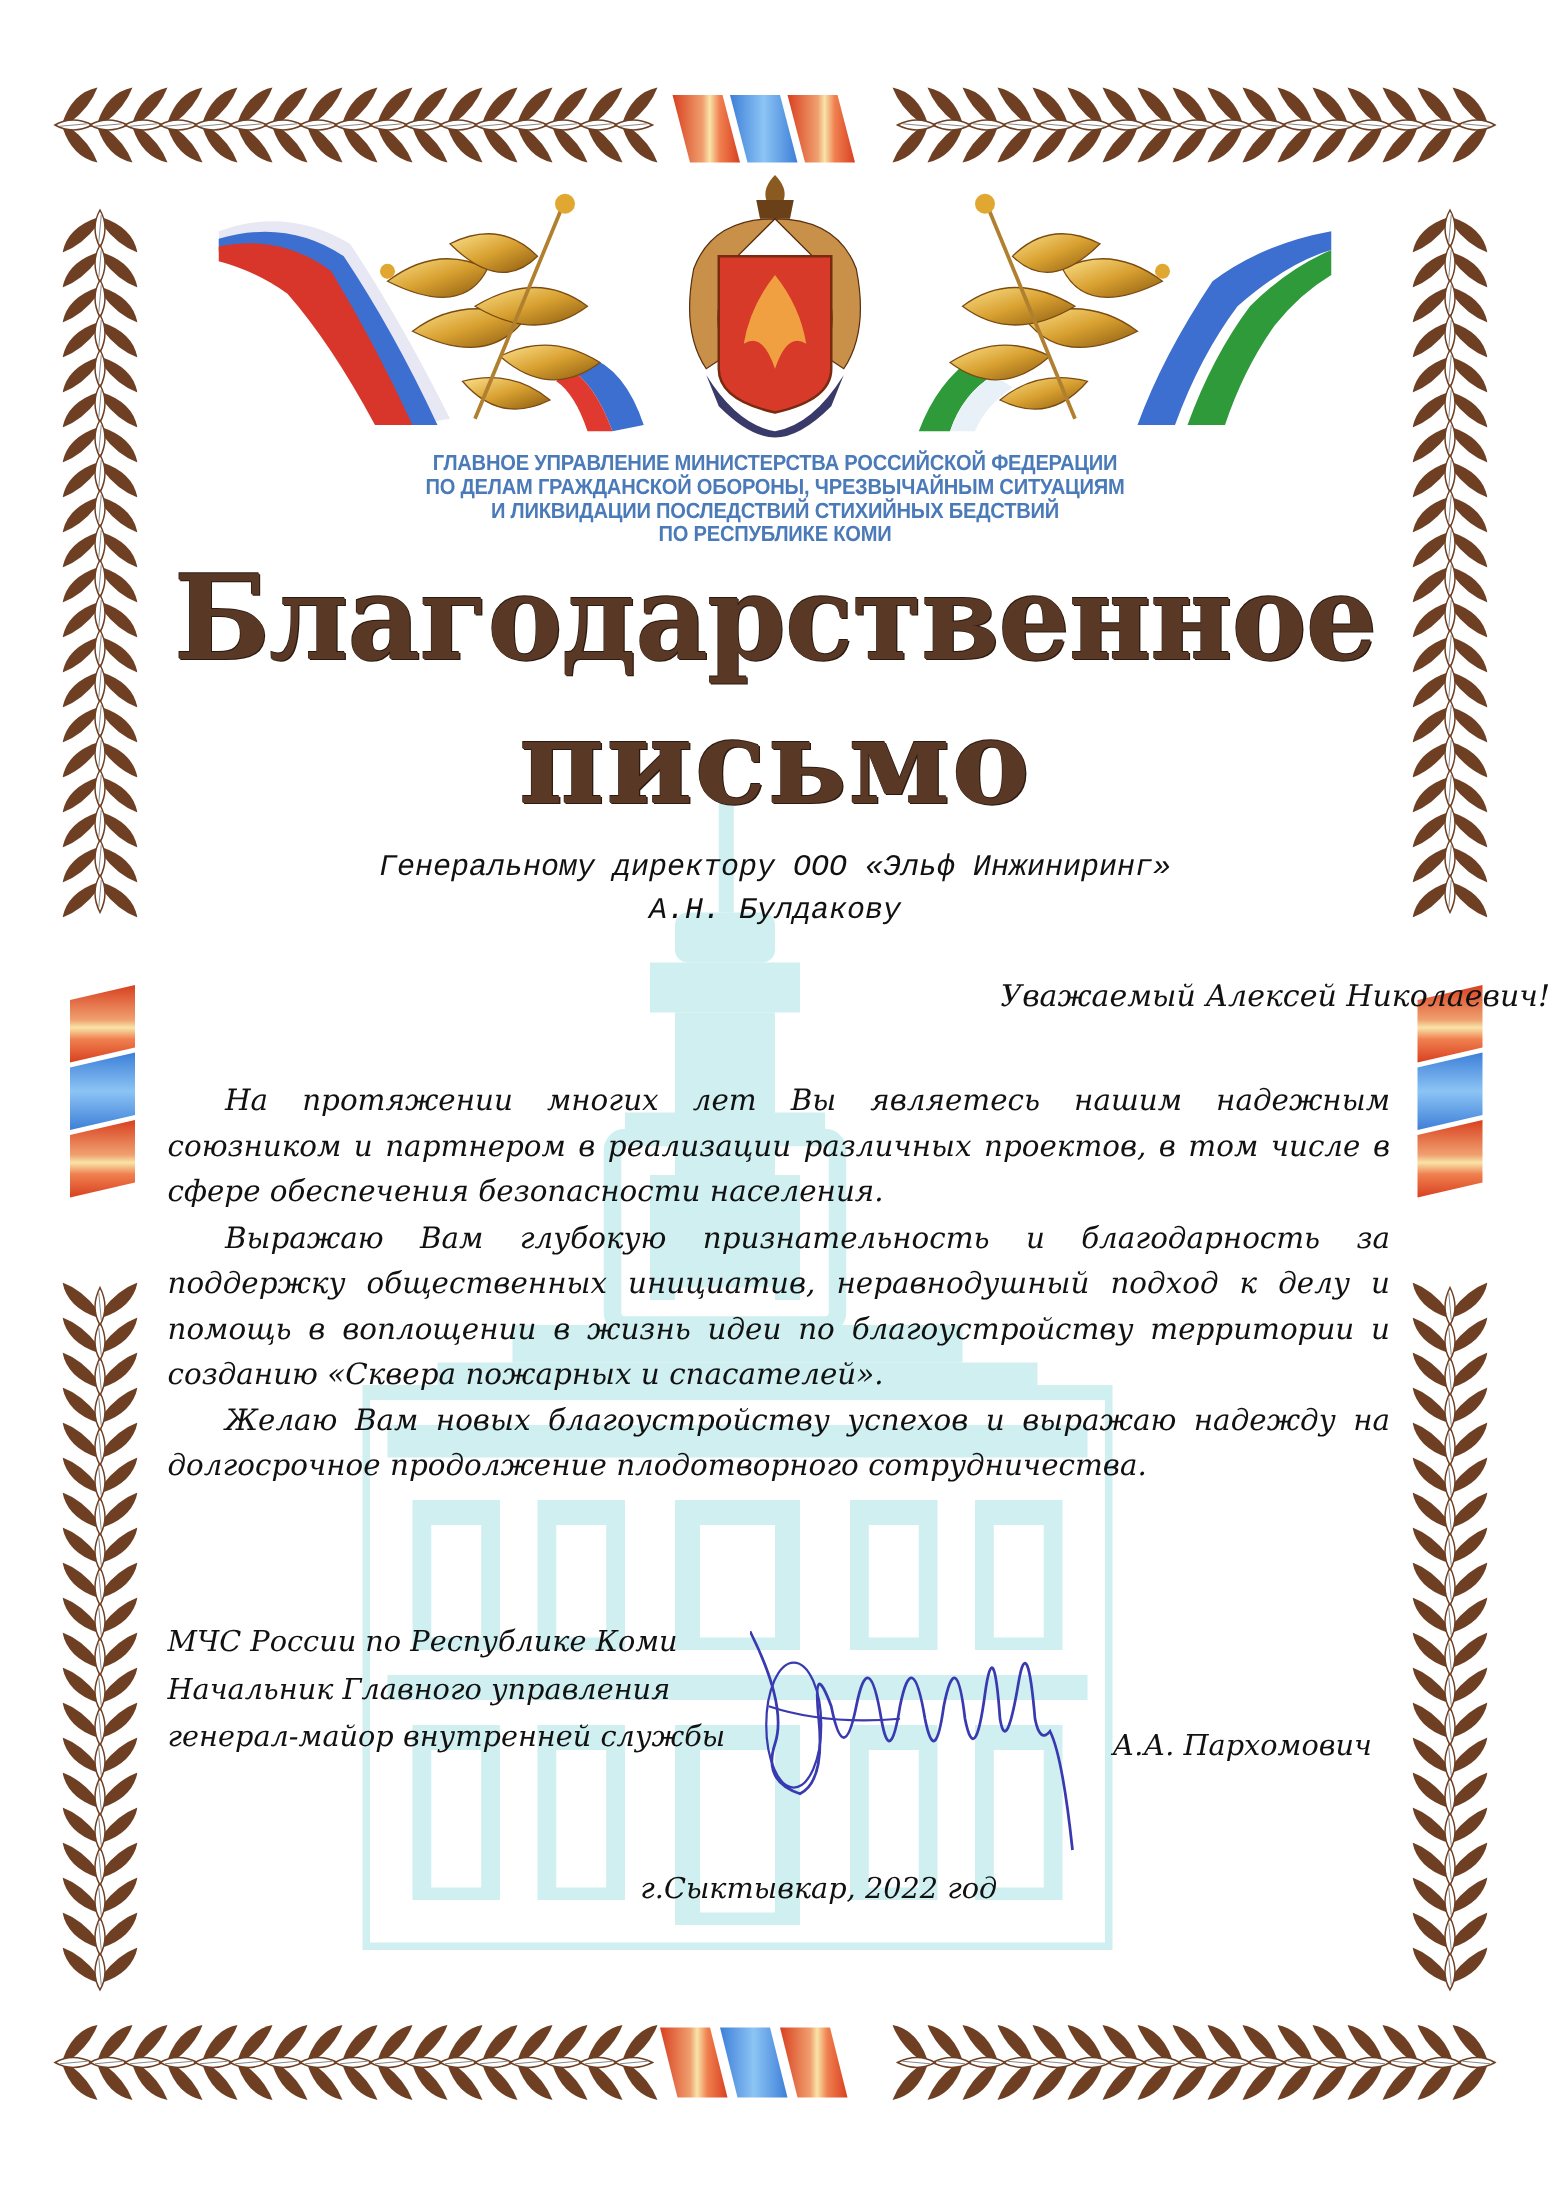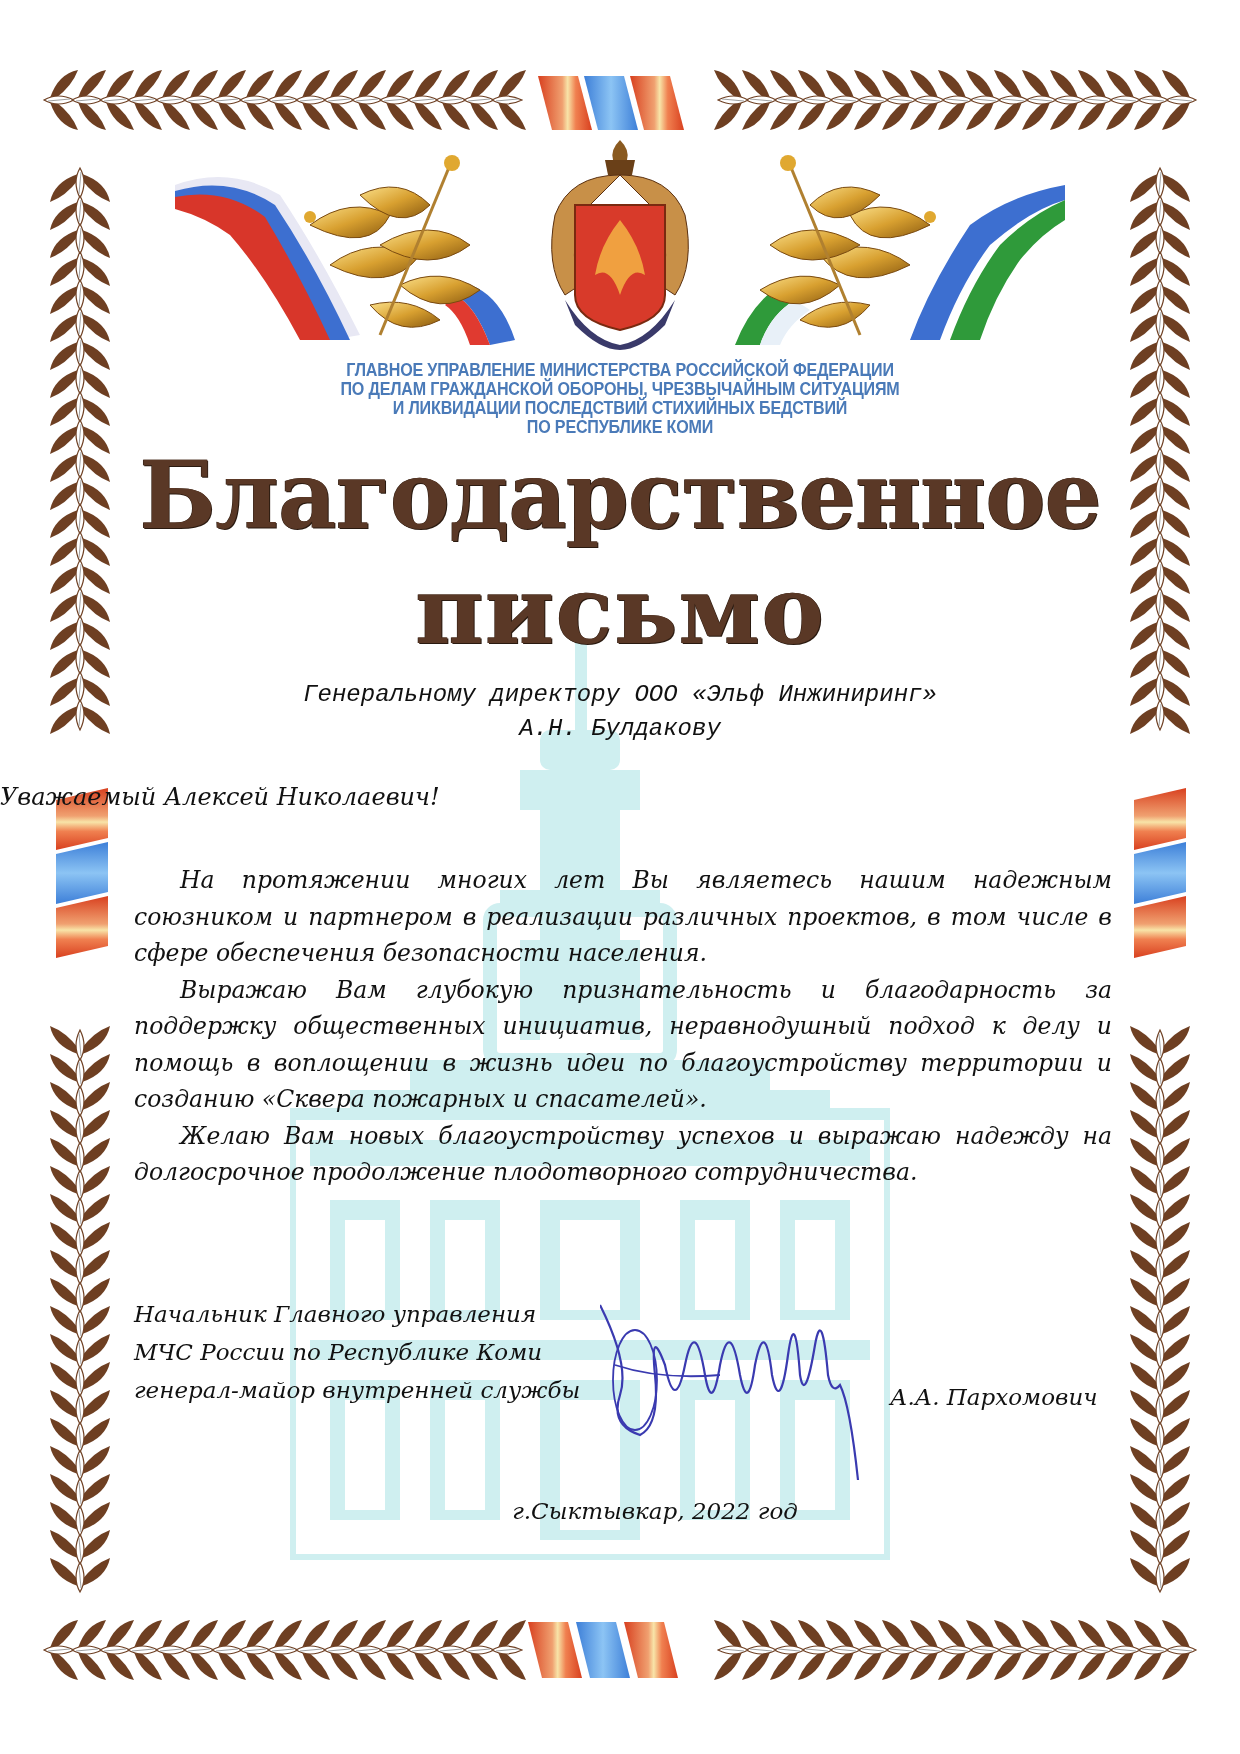--- a/index.html
+++ b/index.html
@@ -10,21 +10,21 @@
   .wheat-v { position:absolute; width:60px; }
   
   .watermark { position:absolute; left:290px; top:640px; width:600px; height:920px; opacity:0.55; }
   
   .org { position:absolute; left:0; width:1240px; top:361px; text-align:center; color:#4a7ab8; font-family:"Liberation Sans", sans-serif; font-weight:bold; font-size:17.5px; line-height:19px; letter-spacing:-0.2px; transform:scaleX(0.92); transform-origin:center; }
   .title { position:absolute; left:0; width:1240px; text-align:center; color:#5a3826; font-family:"DejaVu Serif", serif; font-weight:bold; text-shadow: 1px 1px 0 #2a1a10, -0.5px -0.5px 0 #2a1a10; }
   .title1 { top:440px; font-size:94px; letter-spacing:-1px; transform:scaleX(0.96); }
   .title2 { top:555px; font-size:94px; letter-spacing:1px; }
   .script { font-family:"DejaVu Serif", serif; font-style:italic; color:#111; }
   .addressee { position:absolute; left:0; width:1240px; text-align:center; font-size:24px; line-height:34px; top:678px;font-family:Liberation Mono, monospace; }
-  .greeting { position:absolute; left:0; width:1240px; text-align:left; font-size:24px; top:783px; }
+  .greeting { position:absolute; left:0; width:1240px; text-align:right; font-size:24px; top:783px; }
   .body-text { position:absolute; left:134px; width:978px; top:862px; font-size:23.5px; line-height:36.5px; text-align:justify; }
   .body-text p { margin:0; text-indent:46px; text-align:justify; }
   .sig-left { position:absolute; left:134px; top:1295px; font-size:23px; line-height:38px; }
   .sig-name { position:absolute; left:890px; top:1368px; font-size:23px;margin-top:16px; }
   .place { position:absolute; left:0; width:1240px; top:1498px; text-align:center; font-size:23px; padding-left:70px; box-sizing:border-box; }
 </style>
 </head>
 <body>
 
 <svg width="0" height="0" style="position:absolute">
@@ -381,22 +381,22 @@
 
 <div class="greeting script">Уважаемый Алексей Николаевич!</div>
 
 <div class="body-text script">
   <p>На протяжении многих лет Вы являетесь нашим надежным союзником и партнером в реализации различных проектов, в том числе в сфере обеспечения безопасности населения.</p>
   <p>Выражаю Вам глубокую признательность и благодарность за поддержку общественных инициатив, неравнодушный подход к делу и помощь в воплощении в жизнь идеи по благоустройству территории и созданию «Сквера пожарных и спасателей».</p>
   <p>Желаю Вам новых благоустройству успехов и выражаю надежду на долгосрочное продолжение плодотворного сотрудничества.</p>
 </div>
 
 <div class="sig-left script">
+  <div>МЧС России по Республике Коми</div>
   <div>Начальник Главного управления</div>
-  <div>МЧС России по Республике Коми</div>
   <div>генерал-майор внутренней службы</div>
 </div>
 
 <div class="abs" style="left:600px;top:1285px;width:260px;height:200px;">
   <svg width="260" height="200" viewBox="0 0 260 200">
     <path d="M0 20 Q30 80 20 110 Q10 140 40 150 Q60 140 55 90 Q50 40 65 80 Q75 130 85 80 Q95 30 105 90 Q112 130 120 80 Q130 30 140 90 Q148 130 155 80 Q165 30 172 90 Q180 130 188 70 Q195 20 200 90 Q205 120 215 60 Q222 20 228 90 Q232 110 240 100 Q250 120 258 195" fill="none" stroke="#3a3ab0" stroke-width="2.2"></path>
     <path d="M15 80 Q60 95 120 90" fill="none" stroke="#3a3ab0" stroke-width="1.8"></path>
     <ellipse cx="35" cy="95" rx="22" ry="50" fill="none" stroke="#3a3ab0" stroke-width="1.8"></ellipse>
   </svg>
 </div>

